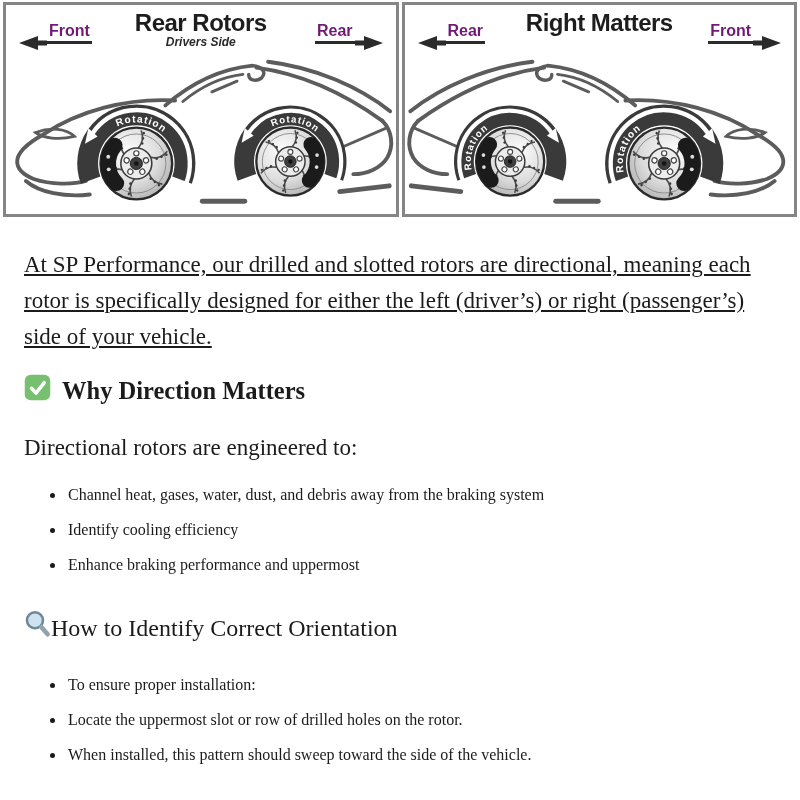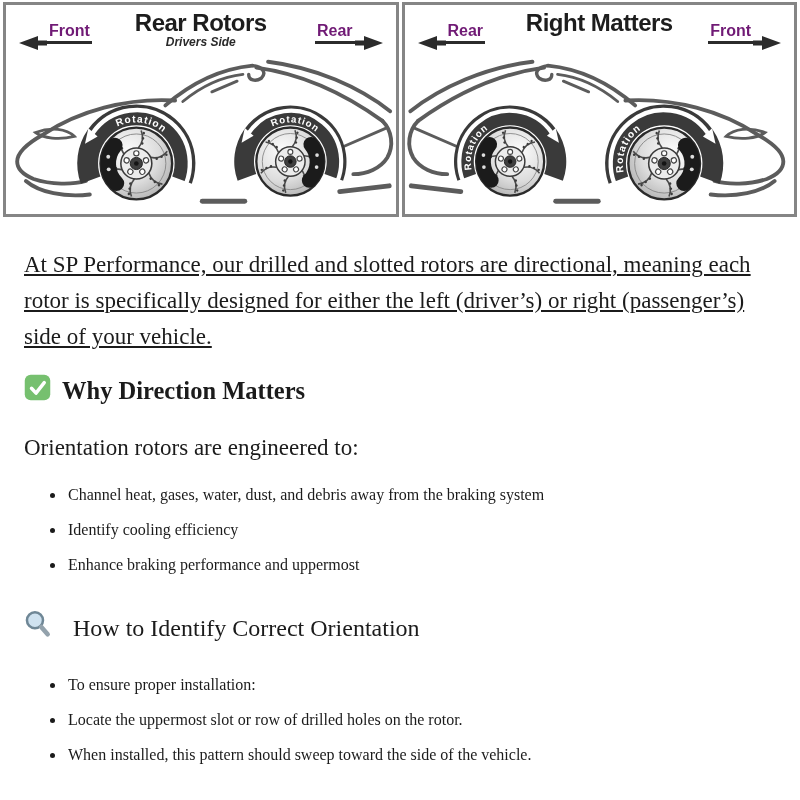--- a/index.html
+++ b/index.html
@@ -20,21 +20,21 @@
   .panel-title{font-size:24px;font-weight:bold;letter-spacing:-0.5px;color:#1d1d1d;line-height:1.05;}
   .panel-subtitle{font-size:12px;font-weight:bold;font-style:italic;color:#2a2a2a;}
   .car-svg{display:block;width:100%;height:155px;}
   .defs-holder{position:absolute;width:0;height:0;overflow:hidden;}
 
   
   .content{padding:13px 24px 28px 24px;}
   .intro{font-size:23px;line-height:36px;margin:17px 0 19px 0;max-width:745px;text-decoration:underline;}
   .h-bold{display:flex;align-items:center;gap:11px;font-size:24.5px;font-weight:bold;
           margin:0 0 23px 0;line-height:1.2;}
-  .h-reg{display:flex;align-items:center;gap:22px;font-size:24px;font-weight:normal;
+  .h-reg{display:flex;align-items:center;gap:0;font-size:24px;font-weight:normal;
          margin:28px 0 21px 0;line-height:1.2;}
   .emoji{flex:0 0 auto;display:inline-block;}
   .lead{font-size:23px;line-height:36px;margin:0 0 11px 0;}
   ul{margin:0 0 12px 0;padding:0 30px 0 42px;}
   li{font-size:16px;line-height:35px;margin:0;padding-left:2px;max-width:700px;}
 </style>
 </head>
 <body>
 
 <div class="page">
@@ -220,21 +220,21 @@
     <div class="h-bold">
       <span class="emoji">
         <svg width="27" height="27" viewBox="0 0 36 36">
           <rect x="1" y="1" width="34" height="34" rx="8" fill="#76c06f"></rect>
           <path d="M10,19 L16,25.5 L27,11.5" fill="none" stroke="#ffffff" stroke-width="4.6" stroke-linecap="round" stroke-linejoin="round"></path>
         </svg>
       </span>
       <span>Why Direction Matters</span>
     </div>
 
-    <p class="lead">Orientation rotors are engineered to:</p>
+    <p class="lead">Directional rotors are engineered to:</p>
 
     <ul>
       <li>Channel heat, gases, water, dust, and debris away from the braking system</li>
       <li>Identify cooling efficiency</li>
       <li>Enhance braking performance and uppermost</li>
     </ul>
 
     <div class="h-reg">
       <span class="emoji">
         <svg width="27" height="29" viewBox="0 0 32 34">

